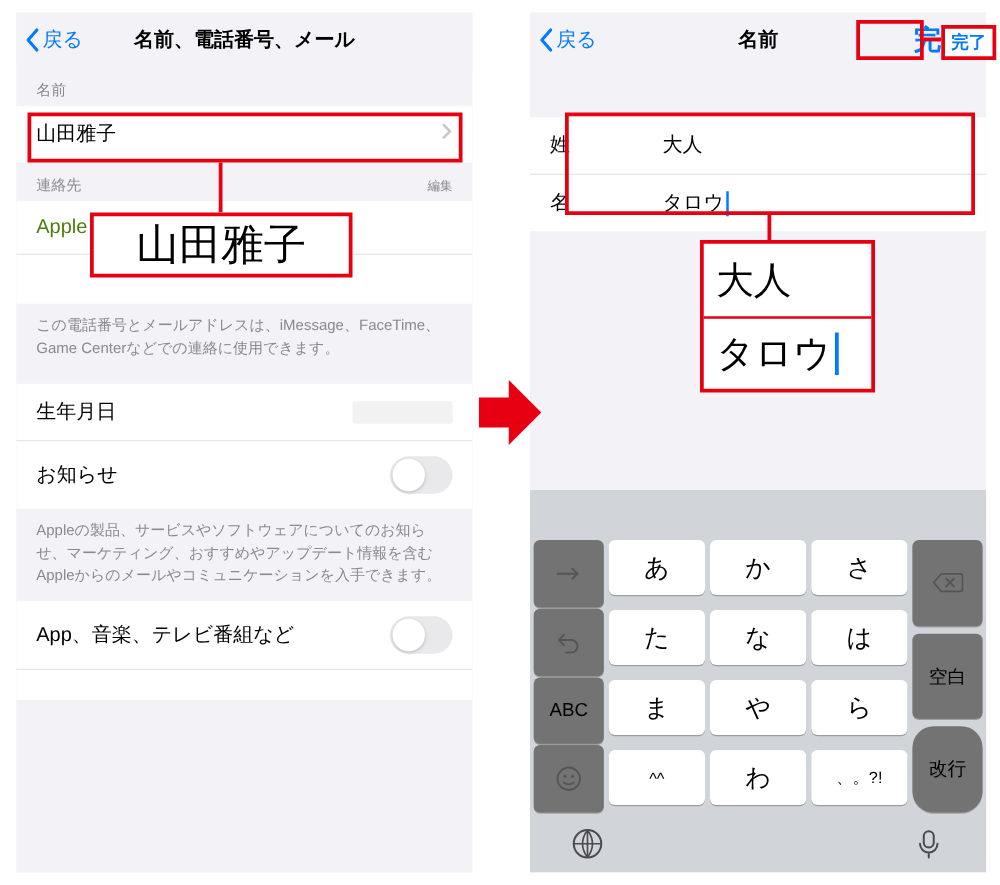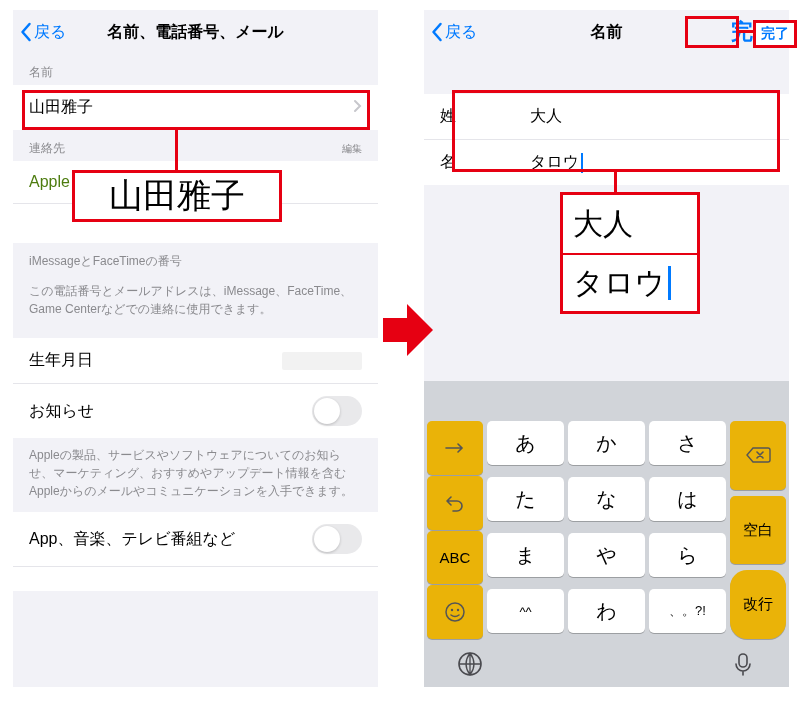--- a/index.html
+++ b/index.html
@@ -4,21 +4,21 @@
 <style>
   * { box-sizing: border-box; margin: 0; padding: 0; }
   body {
     width: 800px; height: 708px;
     background: #fff;
     font-family: -apple-system, 'Hiragino Sans', sans-serif;
     font-size: 14px; color: #000;
     position: relative; overflow: hidden;
   }
   .screen {
-    position: absolute; top: 10px; bottom: 21px;
+    position: absolute; top: 10px; bottom: 10px;
     width: 365px; background: #f2f2f7;
     overflow: hidden;
   }
   .left-screen { left: 13px; }
   .right-screen { right: 11px; }
 
   
   .hdr {
     height: 44px; display: flex; align-items: center;
     background: #f2f2f7; position: relative;
@@ -67,21 +67,21 @@
     background:#d1d4d9; padding:4px 3px 0;
   }
   .sug-bar { height:36px; background:#d1d4d9; display:flex; align-items:center; justify-content:flex-start; padding:0 10px; }
   .krow { display:flex; gap:4px; margin-bottom:6px; }
   .key {
     flex:1; background:#fff; border-radius:5px;
     box-shadow:0 1px 0 rgba(0,0,0,0.25);
     height:44px; display:flex; align-items:center; justify-content:center;
     font-size:20px; cursor:pointer;
   }
-  .key.dark { background:#eab308; color:#000; font-size:15px; }
+  .key.dark { background:#737373; color:#000; font-size:15px; }
   .key.tall { height:94px;border-radius:17px; }
   .bottom-bar { display:flex; justify-content:space-between; padding:6px 30px 10px; }
   .bottom-ic { width:26px; height:26px; color:#4a4a4f; }
 
   
   .annot { position:absolute; border:3px solid #e60012; pointer-events:none; }
   .annot-line { position:absolute; background:#e60012; pointer-events:none; }
   .callout {
     position:absolute; background:#fff; border:3px solid #e60012;
     display:flex; align-items:center; justify-content:center;
@@ -130,21 +130,20 @@
 
   <div class="sec-label" style="display:flex;justify-content:space-between;align-items:center;">
     <span>連絡先</span>
     <span class="edit" style="font-size:10px;">編集</span>
   </div>
   <div class="row">
     <span class="grey-placeholder">Apple</span>
   </div>
   <div class="row" style="height:40px;"></div>
 
-  <div class="sec-label">iMessageとFaceTimeの番号</div>
   <div class="sec-desc">この電話番号とメールアドレスは、iMessage、FaceTime、Game Centerなどでの連絡に使用できます。</div>
 
   <div class="row" style="margin-top:8px;">
     <span>生年月日</span>
     <span style="width:80px;height:18px;background:#f2f2f2;border-radius:2px;"></span>
   </div>
 
   <div class="row">
     <span>お知らせ</span>
     <div class="toggle"></div>

